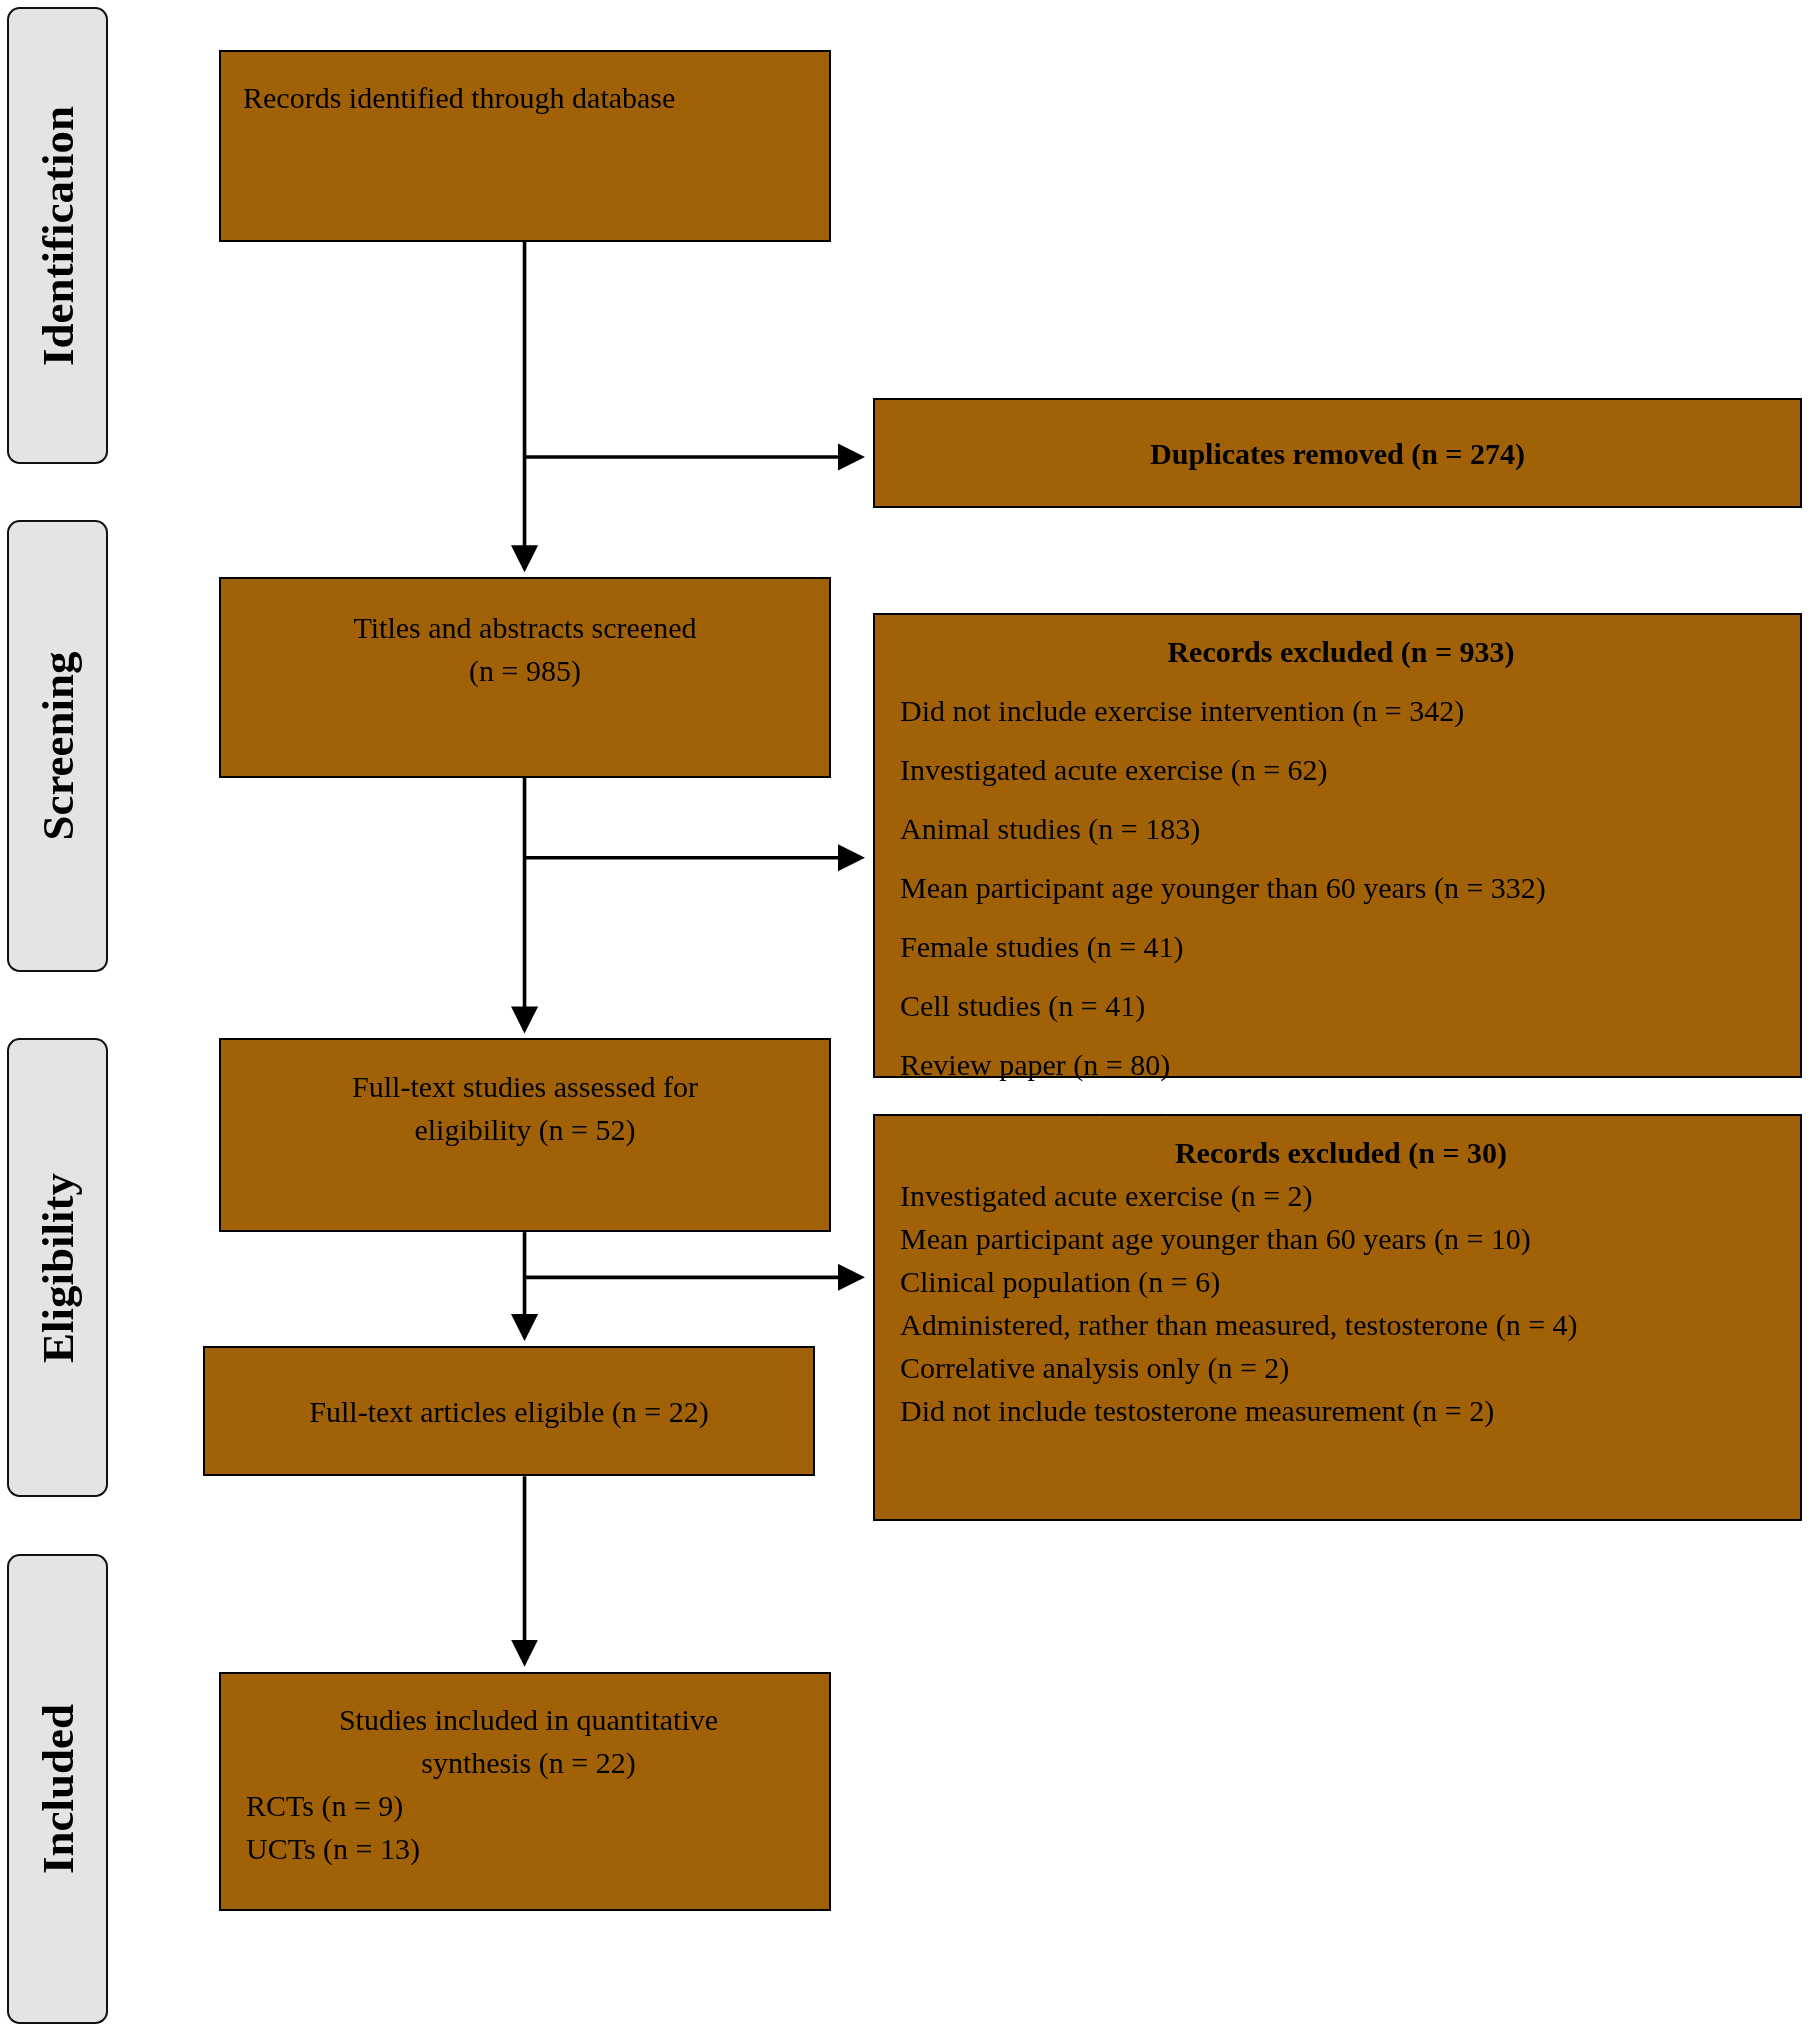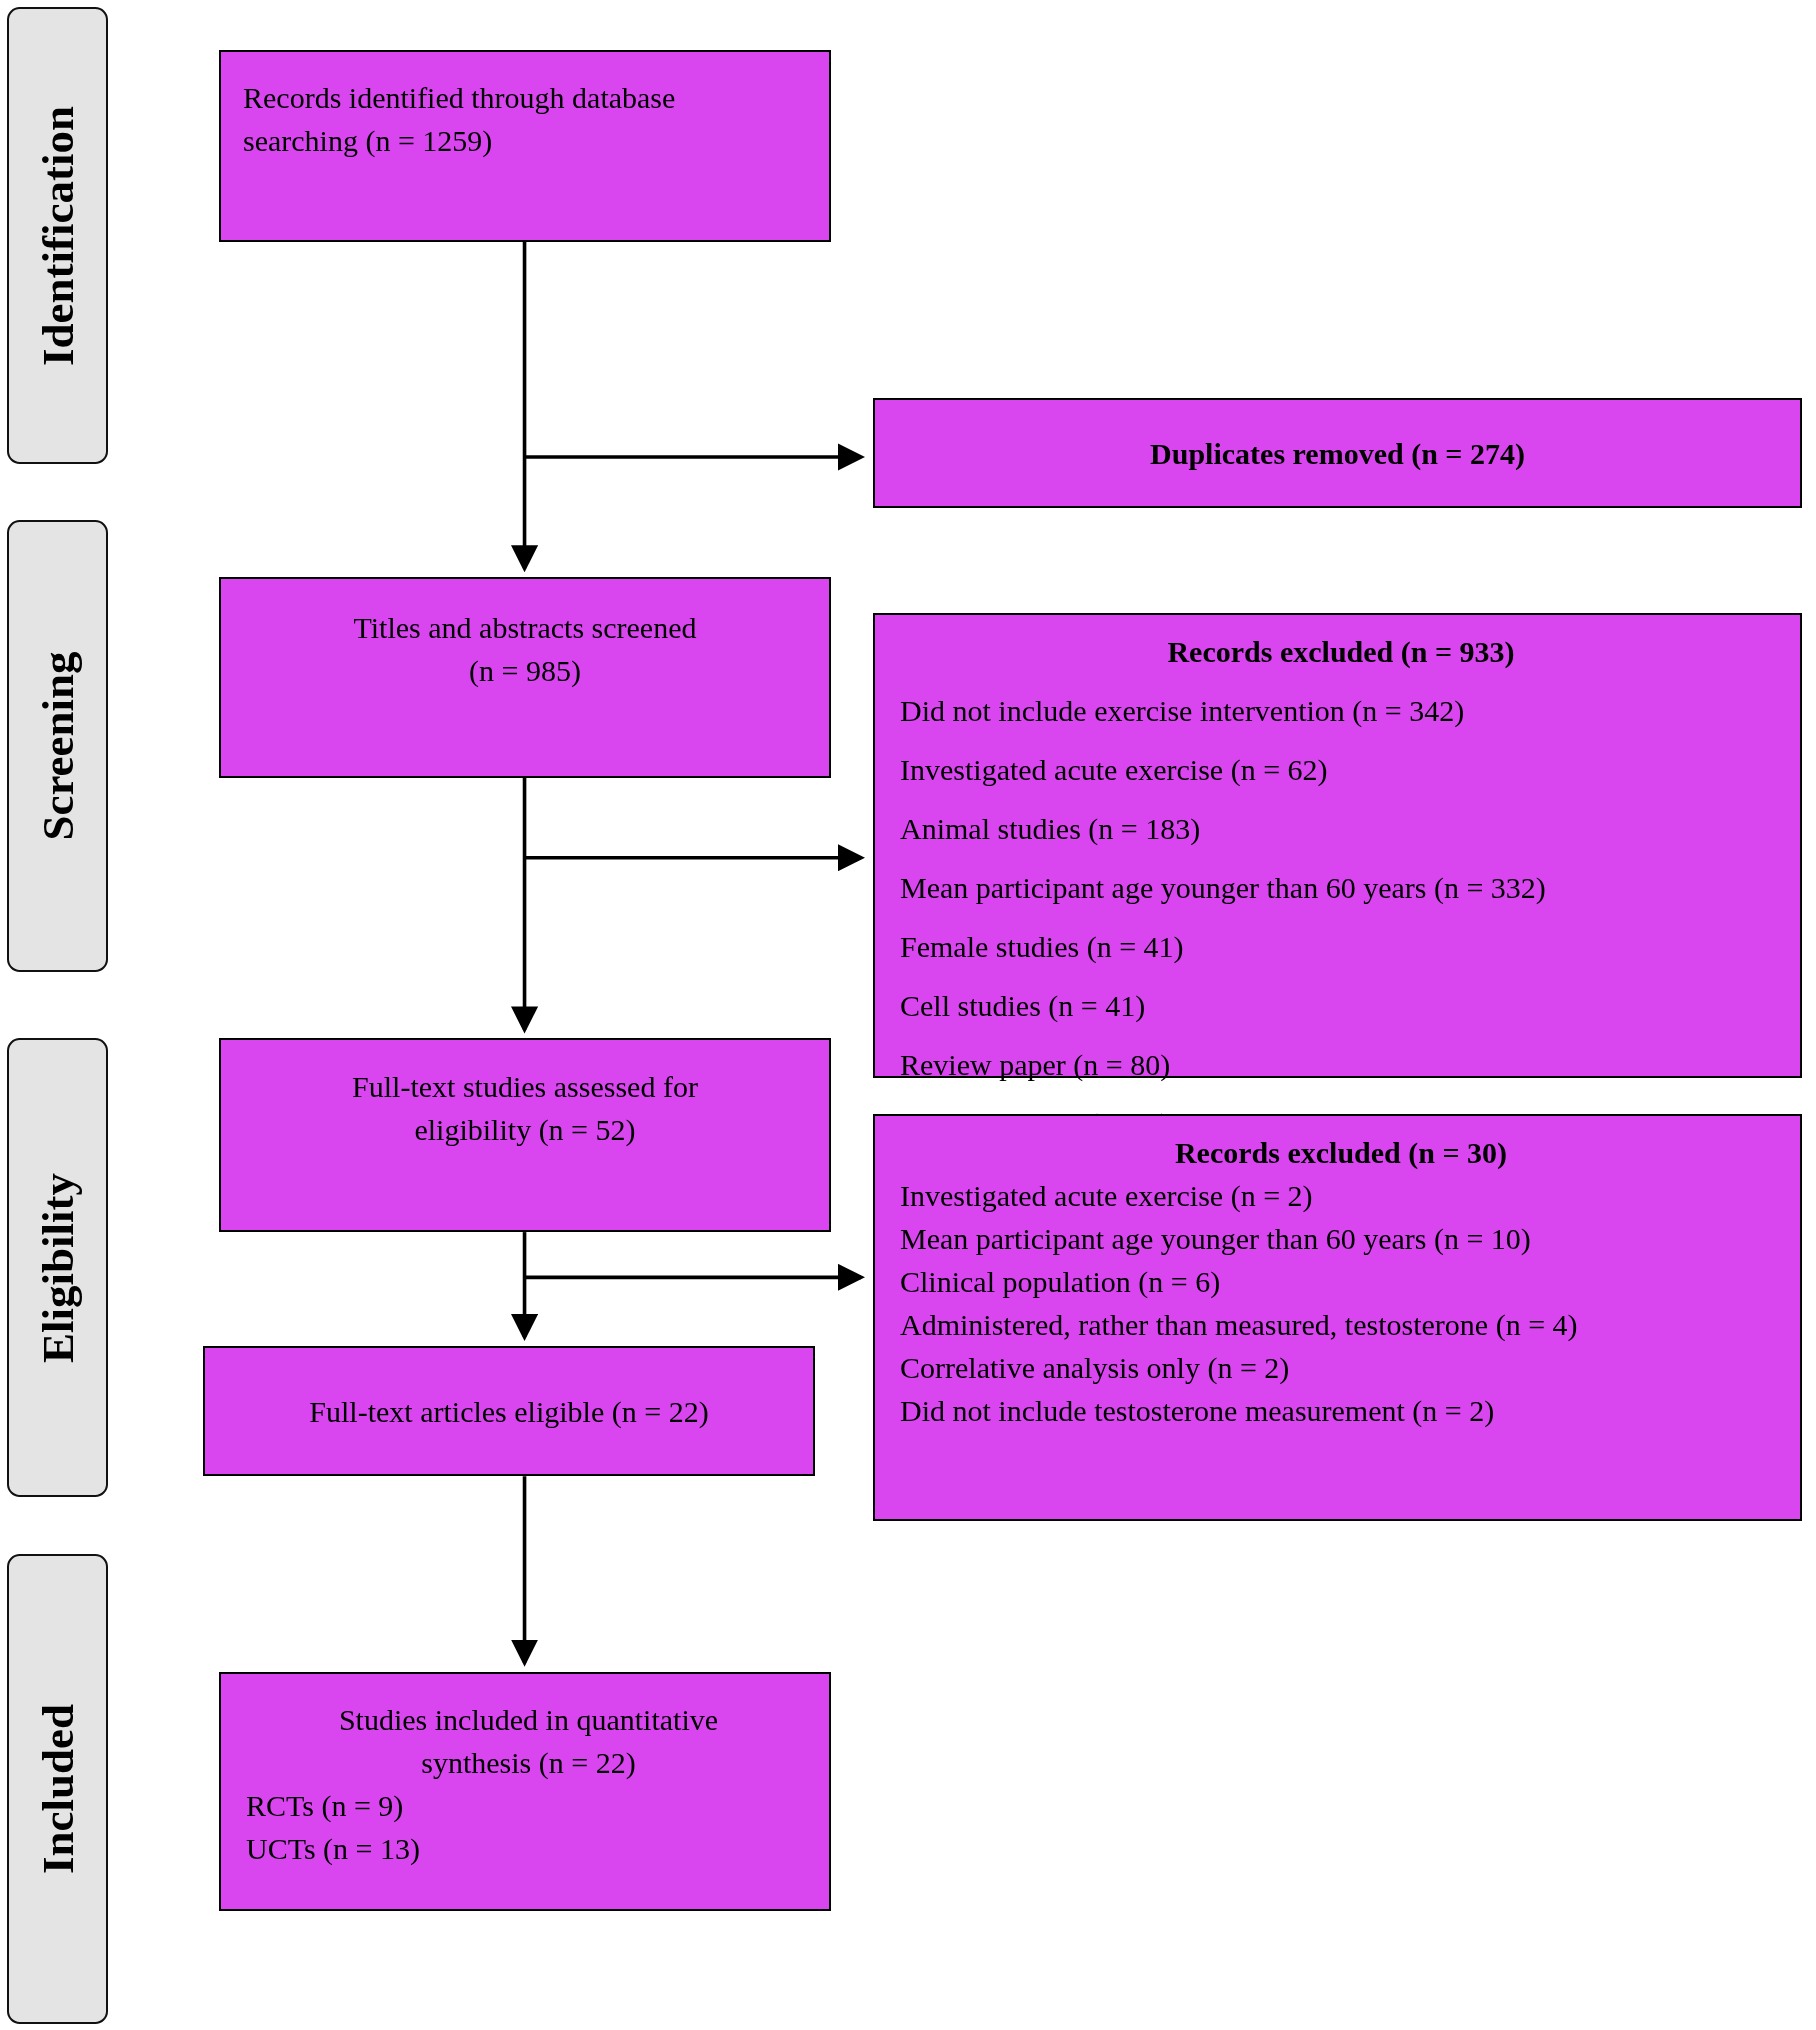--- a/index.html
+++ b/index.html
@@ -30,21 +30,21 @@
     display: inline-block;
     transform: rotate(-90deg);
     white-space: nowrap;
     font-weight: bold;
     font-size: 45px;
   }
 
   
   .box {
     position: absolute;
-    background: #d946ef;
+    background: #a16207;
     border: 2.7px solid #000000;
     font-size: 30px;
     line-height: 43px;
     display: flex;
     flex-direction: column;
   }
   .box .line { display: block; }
   .box-title { font-weight: bold; text-align: center; width: 100%; }
 
   #stage-identification { top: 7.2px;    height: 457px; }
@@ -92,21 +92,20 @@
   </div>
   <div class="stage" id="stage-eligibility">
     <span class="stage-label">Eligibility</span>
   </div>
   <div class="stage" id="stage-included">
     <span class="stage-label">Included</span>
   </div>
 
   <div class="box" id="box-identified">
     <span class="line">Records identified through database</span>
-    <span class="line">searching (n = 1259)</span>
   </div>
 
   <div class="box" id="box-duplicates">
     <span class="line">Duplicates removed (n = 274)</span>
   </div>
 
   <div class="box" id="box-screened">
     <span class="line">Titles and abstracts screened</span>
     <span class="line">(n = 985)</span>
   </div>

